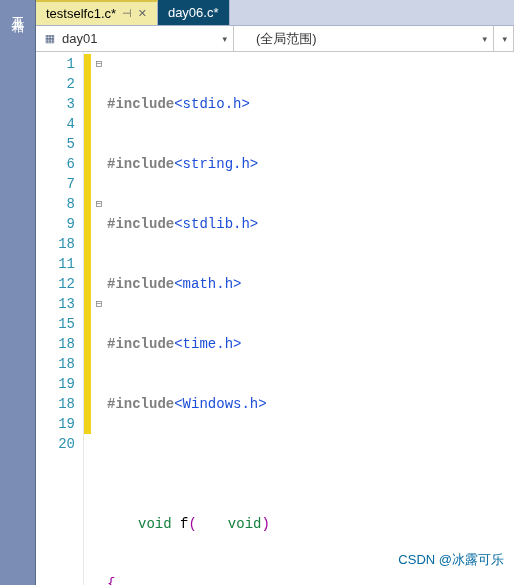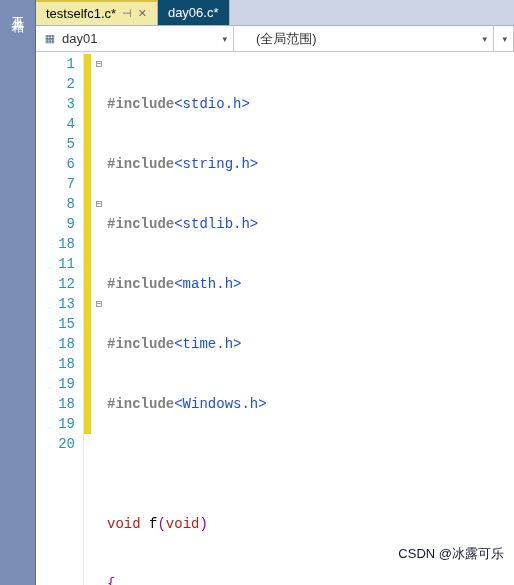--- a/index.html
+++ b/index.html
@@ -130,28 +130,28 @@
   }
   .fold-col div { height: 20px; line-height: 20px; }
   .code-lines {
     flex: 1;
     padding-top: 2px;
     white-space: pre;
   }
   .code-lines div { height: 20px; }
   .tk-pp { color: #808080; font-weight: bold; }
   .tk-inc { color: #1d4ed8; }
-  .tk-kw { color: #b91c1c; }
+  .tk-kw { color: #15803d; margin-left: 31px; }
   .tk-fn { color: #000; }
   .tk-par { color: #a000a0; }
   .watermark {
     position: absolute;
     right: 10px;
-    bottom: 22px;
-    color: #0f172a;
+    bottom: 16px;
+    color: #0369a1;
     font-size: 13px;
     font-family: "Microsoft YaHei", sans-serif;
     pointer-events: none;
   }
 </style>
 </head>
 <body>
 
 <div class="main-layout">
   <div class="toolbox-panel">

